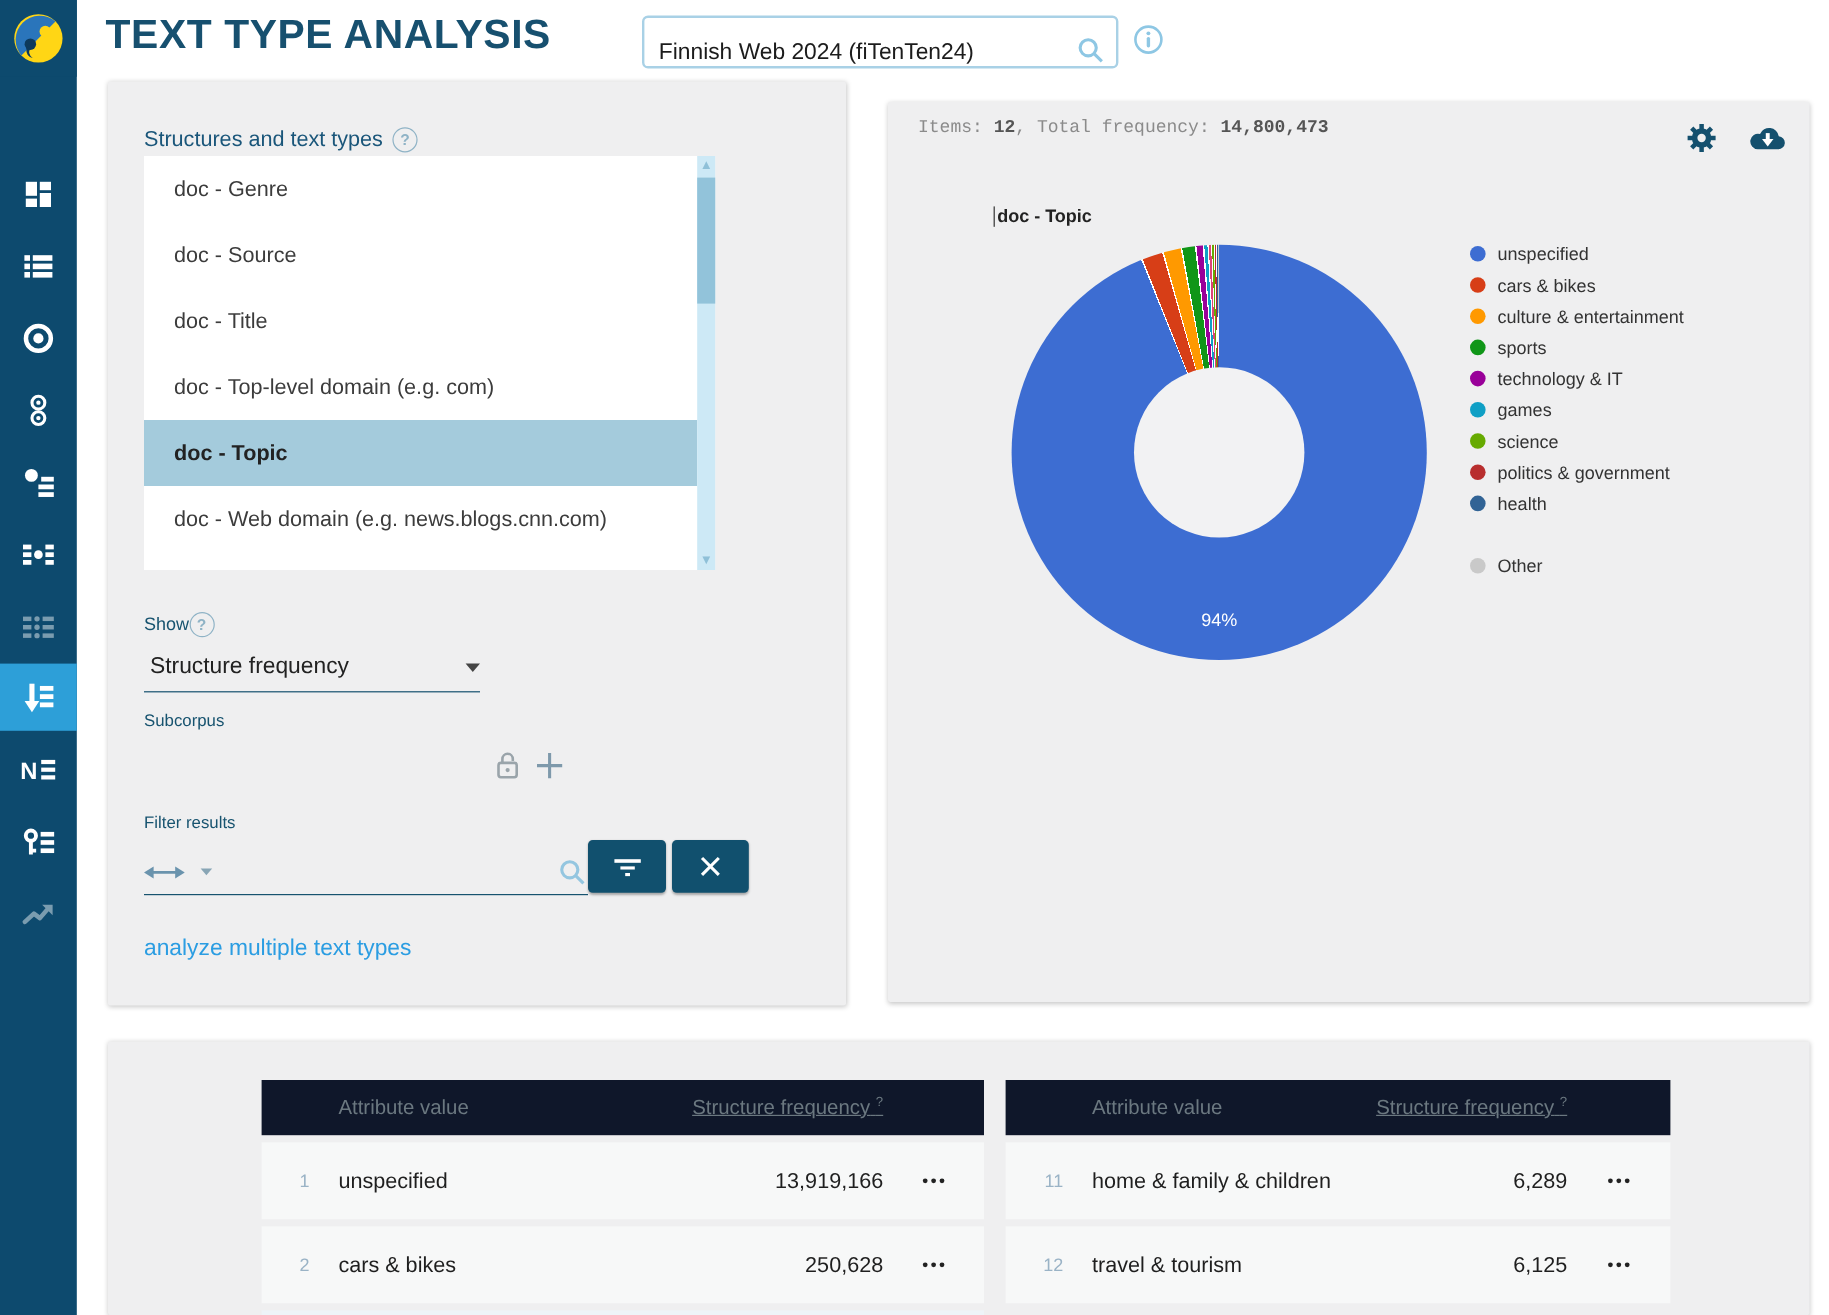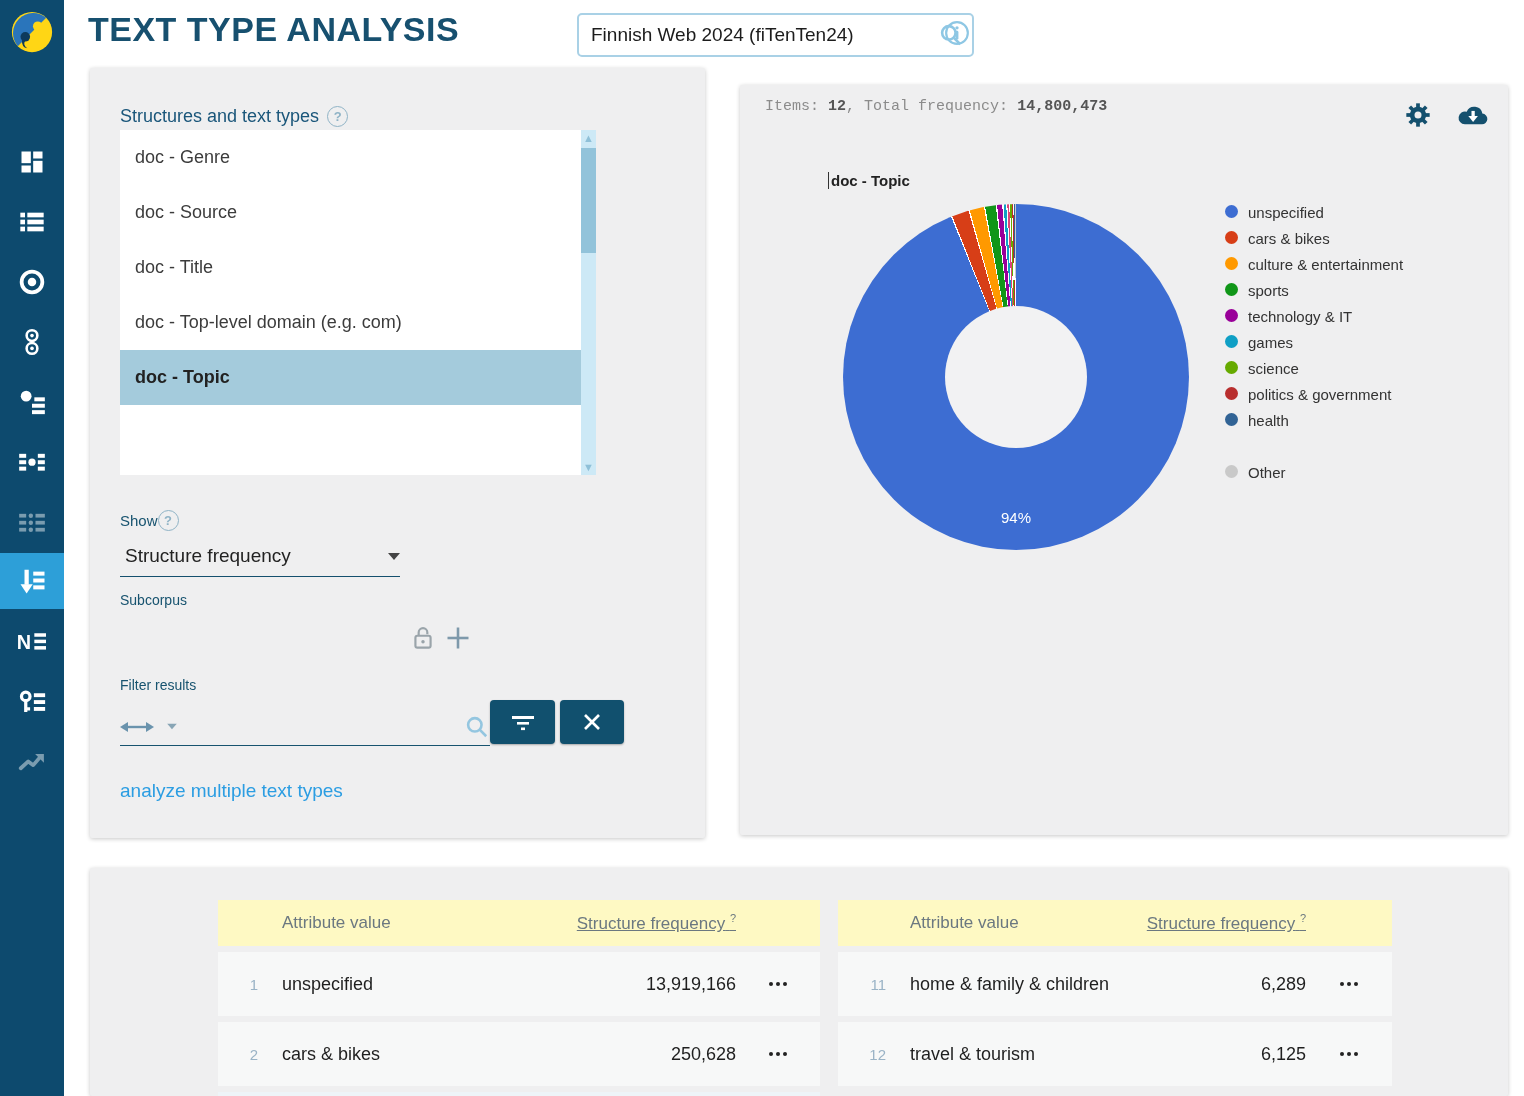--- a/index.html
+++ b/index.html
@@ -7,33 +7,33 @@
   .abs{position:absolute;}
   
   #sidebar{left:0;top:0;width:64px;height:1096px;background:#0d4a6e;}
   .side-item{position:absolute;left:0;width:64px;height:56px;display:flex;align-items:center;justify-content:center;cursor:pointer;}
   .side-item.active{background:#2d9fd8;}
   .side-item svg{display:block;}
   .dim{opacity:.45;}
   
   #logo{left:0;top:0;width:64px;height:64px;background:#0d4a6e;display:flex;align-items:center;justify-content:center;}
   #page-title{left:88px;top:10px;font-size:34px;font-weight:bold;letter-spacing:.5px;color:#17506f;}
-  #corpus-box{left:535px;top:13px;width:393px;height:40px;border:2px solid #a9d1e6;border-radius:5px;background:#fff;display:flex;align-items:center;margin-left:42px;}
+  #corpus-box{left:535px;top:13px;width:393px;height:40px;border:2px solid #a9d1e6;border-radius:5px;background:#fff;display:flex;align-items:flex-end;}
   #corpus-input{border:none;outline:none;flex:1;font-size:19px;color:#1c1c1c;padding:0 6px 0 12px;font-family:"Liberation Sans",sans-serif;background:transparent;}
   #corpus-search{width:26px;height:26px;margin-right:8px;}
   #corpus-info{left:944px;top:20px;width:26px;height:26px;}
   
   .card{background:#efeff0;box-shadow:0 1px 4px rgba(0,0,0,.22);border-radius:2px;}
   #left-card{left:90px;top:68px;width:615px;height:770px;}
   #right-card{left:740px;top:85px;width:768px;height:750px;}
   #bottom-card{left:90px;top:868px;width:1418px;height:228px;}
   #tt-heading{left:30px;top:38px;font-size:18px;color:#1a567a;display:flex;align-items:center;gap:8px;}
   .help-circle{width:19px;height:19px;border:1.6px solid #8fb3c6;border-radius:50%;color:#8fb3c6;font-size:13px;display:inline-flex;align-items:center;justify-content:center;font-weight:bold;}
   #listbox{left:30px;top:62px;width:476px;height:345px;background:#ffffff;}
-  .list-item{position:absolute;left:0;width:461px;height:55px;display:flex;align-items:center;padding-left:15px;box-sizing:border-box;font-size:18px;color:#3c3c3c;cursor:pointer;}
+  .list-item{position:absolute;left:0;width:461px;height:55px;display:flex;align-items:center;padding-left:25px;box-sizing:border-box;font-size:18px;color:#3c3c3c;cursor:pointer;}
   .list-item.selected{background:#a4cbdc;font-weight:bold;color:#222;width:461px;}
   #list-scrollbar{position:absolute;right:0;top:0;width:15px;height:345px;background:#cde9f6;}
   #list-scroll-thumb{position:absolute;left:0;top:18px;width:15px;height:105px;background:#92c3da;}
   .scroll-arrow{position:absolute;left:0;width:15px;height:16px;color:#8fc0d8;font-size:11px;line-height:16px;text-align:center;}
   .field-label{position:absolute;font-size:15px;color:#17536f;display:flex;align-items:center;gap:0;}
   .dropdown{position:absolute;width:280px;border-bottom:1.5px solid #14506e;height:40px;display:flex;align-items:center;justify-content:space-between;cursor:pointer;}
   .dropdown .val{font-size:19px;color:#222;padding-left:5px;}
   .caret{width:0;height:0;border-left:6px solid transparent;border-right:6px solid transparent;border-top:7px solid #444;}
   #filter-line{left:30px;top:640px;width:370px;height:37px;border-bottom:1.5px solid #17536f;display:flex;align-items:center;}
   .btn-dark{position:absolute;width:65px;height:44px;background:#11506e;border-radius:4px;display:flex;align-items:center;justify-content:center;cursor:pointer;box-shadow:0 1px 2px rgba(0,0,0,.3);}
@@ -48,21 +48,21 @@
   #legend{left:485px;top:118px;width:200px;}
   .legend-item{display:flex;align-items:flex-start;gap:10px;margin-bottom:7px;cursor:pointer;}
   .legend-dot{width:13px;height:13px;border-radius:50%;flex:0 0 13px;margin-top:2px;background:#999;}
   .legend-label{font-size:15px;color:#333;line-height:19px;max-width:160px;}
   .legend-gap{height:26px;}
   
   .tt-table{position:absolute;}
   .t-row{display:grid;align-items:center;}
   #table-left .t-row{grid-template-columns:44px 1fr 200px 84px;width:602px;}
   #table-right .t-row{grid-template-columns:52px 1fr 190px 86px;width:554px;}
-  .t-head{background:#fef9c3;height:46px;color:#6b7880;font-size:17px;}
+  .t-head{background:#0f172a;height:46px;color:#6b7880;font-size:17px;}
   .t-data{background:#f7f8f8;height:64px;margin-top:6px;}
   .c-num{text-align:right;color:#9ab3c6;font-size:15px;padding-right:4px;}
   .c-attr{padding-left:20px;font-size:18px;color:#1f1f1f;}
   .c-freq{text-align:right;font-size:18px;color:#1f1f1f;}
   .c-menu{display:flex;justify-content:center;cursor:pointer;}
   .head-attr{padding-left:20px;}
   .head-freq{text-align:right;text-decoration:underline;}
   .head-freq sup{font-size:11px;}
   .more-dots span{display:inline-block;width:4px;height:4px;border-radius:50%;background:#222;margin:0 1.5px;}
   .row-sliver{background:#eef4f8;height:5px;margin-top:6px;}
@@ -223,20 +223,21 @@
       <span>Structures and text types</span>
       <span class="help-circle">?</span>
     </div>
 
     <div id="listbox" class="abs">
       <div class="list-item" style="top:0">doc - Genre</div>
       <div class="list-item" style="top:55px">doc - Source</div>
       <div class="list-item" style="top:165px">doc - Top-level domain (e.g. com)</div>
       <div class="list-item" style="top:110px">doc - Title</div>
       <div class="list-item selected" style="top:220px">doc - Topic</div>
+      <div class="list-item" style="top:275px">doc - Web domain (e.g. news.blogs.cnn.com)</div>
       <div id="list-scrollbar">
         <div class="scroll-arrow" style="top:0">▲</div>
         <div id="list-scroll-thumb"></div>
         <div class="scroll-arrow" style="bottom:0">▼</div>
       </div>
     </div>
 
     <div class="field-label" style="left:30px;top:442px">
       <span>Show</span>
       <span class="help-circle">?</span>

